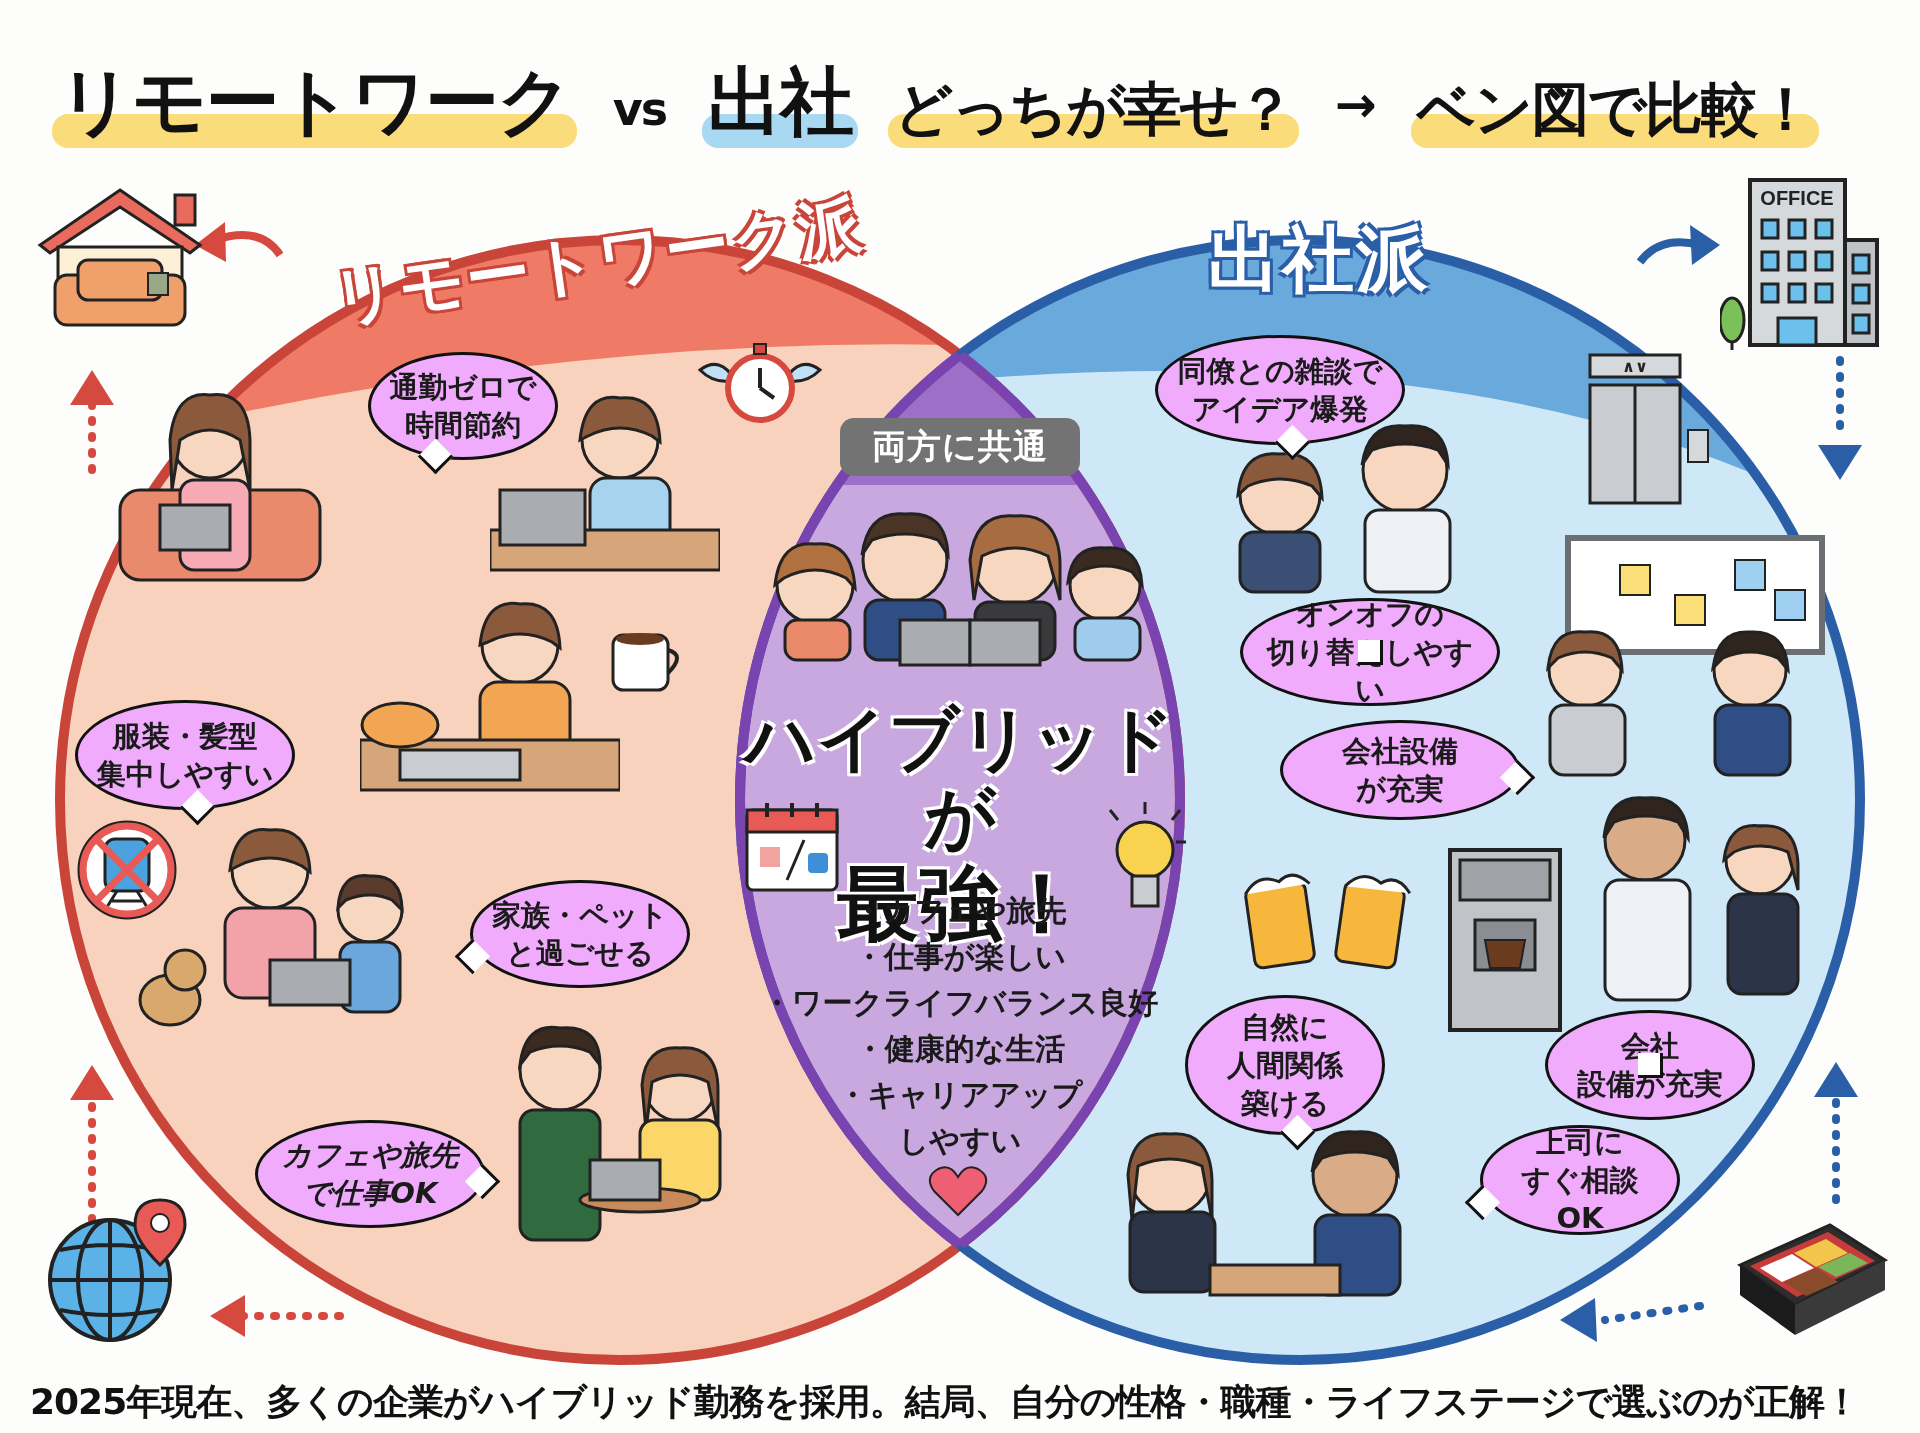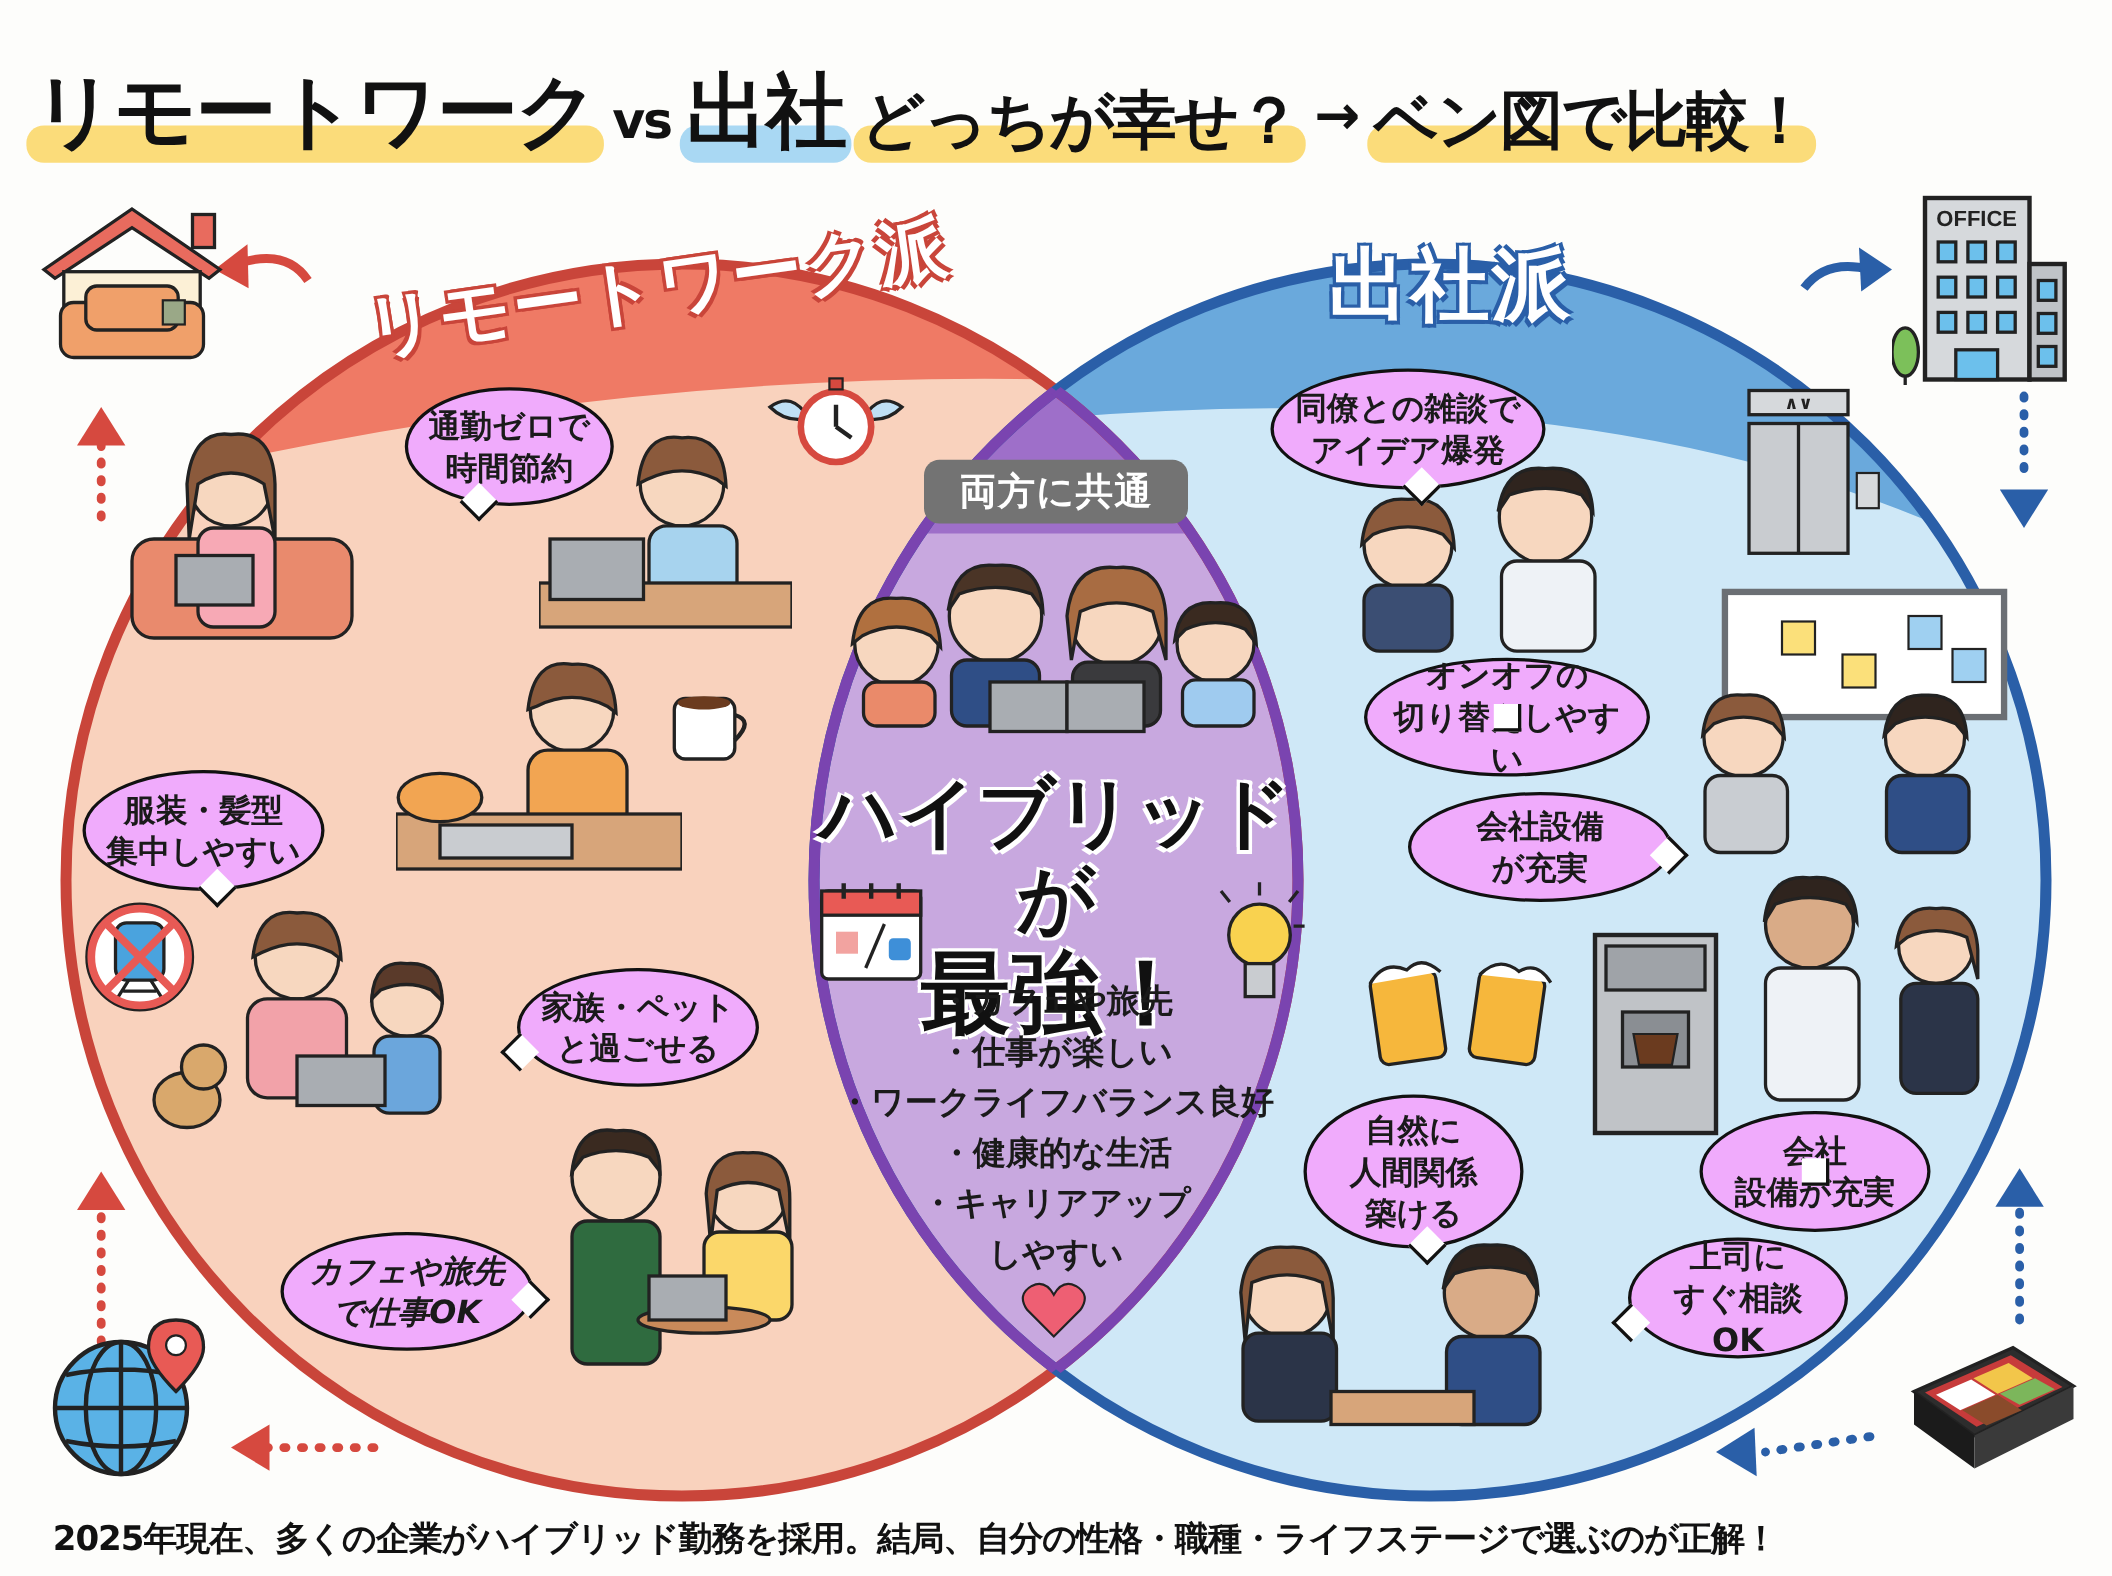--- a/index.html
+++ b/index.html
@@ -1,21 +1,21 @@
 <!DOCTYPE html>
 <html><head>
 <meta charset="utf-8">
 <style>
   * { box-sizing: border-box; margin: 0; padding: 0; }
   html, body { width: 1920px; height: 1433px; background: #fdfdfb; overflow: hidden; }
   body { position: relative; font-family: "DejaVu Sans", "Liberation Sans", sans-serif; color: #111; }
 
   
   .title { position: absolute; left: 30px; top: 38px; height: 100px; display: flex; align-items: flex-end; gap: 14px; font-weight: 900; }
-  .t-seg { position: relative; font-size: 74px; line-height: 1; letter-spacing: -2px; z-index: 1; font-weight: bold; }
+  .t-seg { position: relative; font-size: 74px; line-height: 1; letter-spacing: -2px; z-index: 1; font-weight: bold; margin-left: 28px; }
   .t-seg.hl::after { content: ""; position: absolute; left: -6px; right: -6px; bottom: -10px; height: 34px; border-radius: 16px; z-index: -1; }
   .t-seg.yellow::after { background: #fbdc7a; }
   .t-seg.blue::after { background: #a9d8f3; }
   .t-vs { font-size: 46px; margin-bottom: 6px; }
   .t-small { font-size: 58px; }
   .t-arrow { font-size: 50px; margin-bottom: 8px; }
 
   
   .venn { position: absolute; left: 0; top: 0; width: 1920px; height: 1433px; }
   .venn svg { position: absolute; left: 0; top: 0; }
@@ -38,21 +38,21 @@
   
   .bubble { position: absolute; background: #f0abfc; border: 3px solid #111; border-radius: 50%; display: flex; align-items: center; justify-content: center; text-align: center; font-weight: bold; font-size: 29px; line-height: 38px; color: #1a1a1a; padding: 10px 18px; white-space: pre-line; }
   .bubble::after { content: ""; position: absolute; width: 22px; height: 22px; background: #fff; border-right: 3px solid #111; border-bottom: 3px solid #111; }
   .tail-b::after { bottom: -13px; left: 50%; transform: rotate(45deg); }
   .tail-l::after { left: -13px; top: 60%; transform: rotate(135deg); }
   .tail-r::after { right: -13px; top: 45%; transform: rotate(-45deg); }
   .tail-bl::after { bottom: -12px; left: 28%; transform: rotate(45deg); }
 
   
   .icon { position: absolute; }
-  .footer { position: absolute; left: 48px; top: 1378px; font-size: 31px; font-weight: bold; letter-spacing: -1px; color: #111; white-space: nowrap; }
+  .footer { position: absolute; left: 30px; top: 1378px; font-size: 36px; font-weight: bold; letter-spacing: -1px; color: #111; white-space: nowrap; }
 
   .person { position: absolute; }
 </style>
 </head>
 <body>
 
 <div class="title">
   <span class="t-seg hl yellow">リモートワーク</span>
   <span class="t-seg t-vs">vs</span>
   <span class="t-seg hl blue">出社</span>

